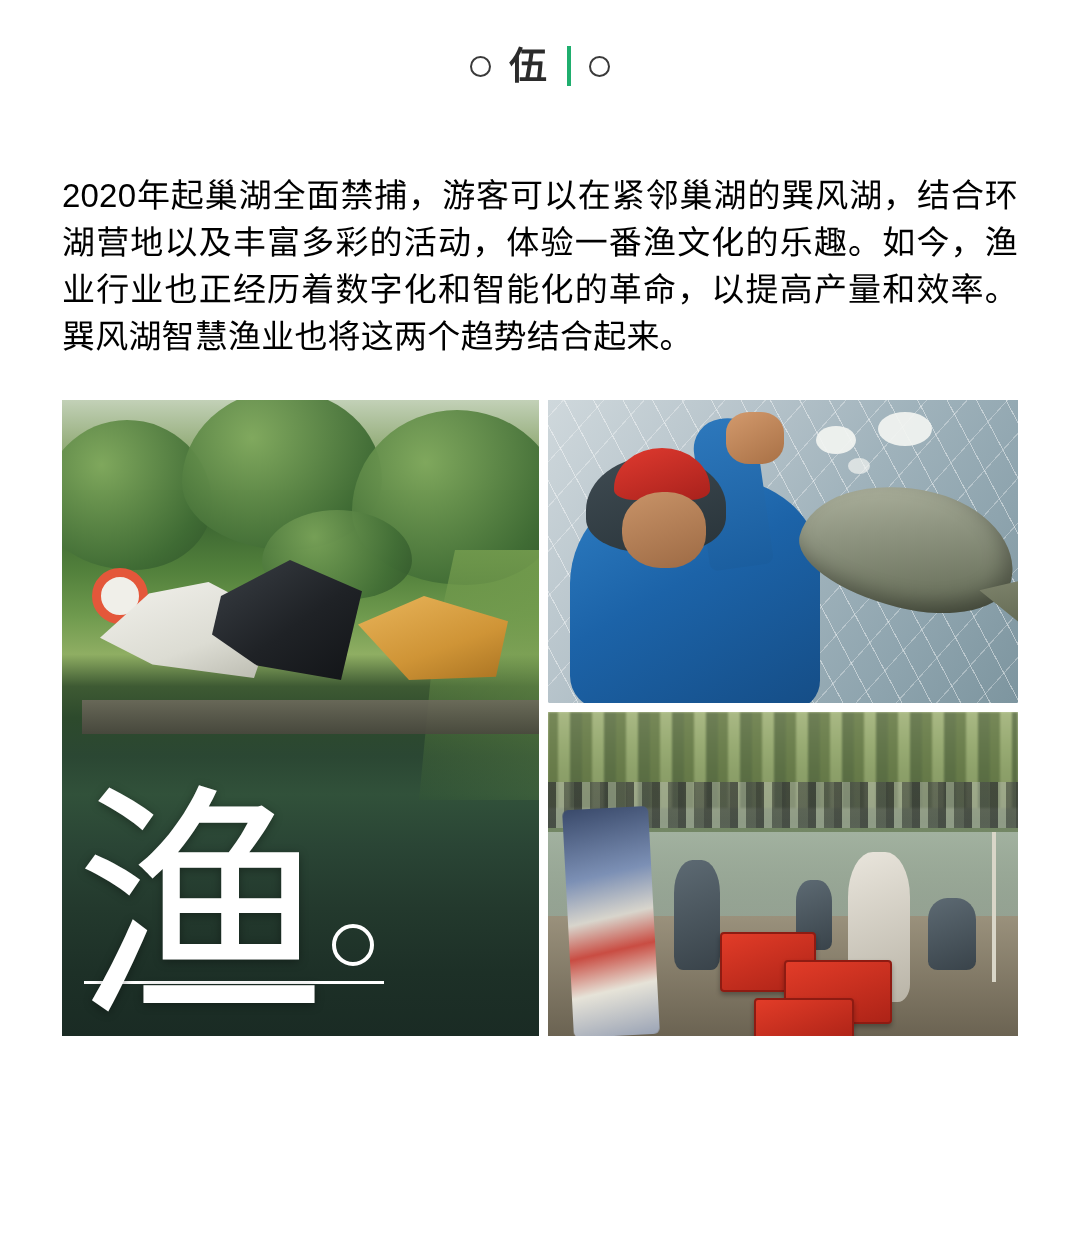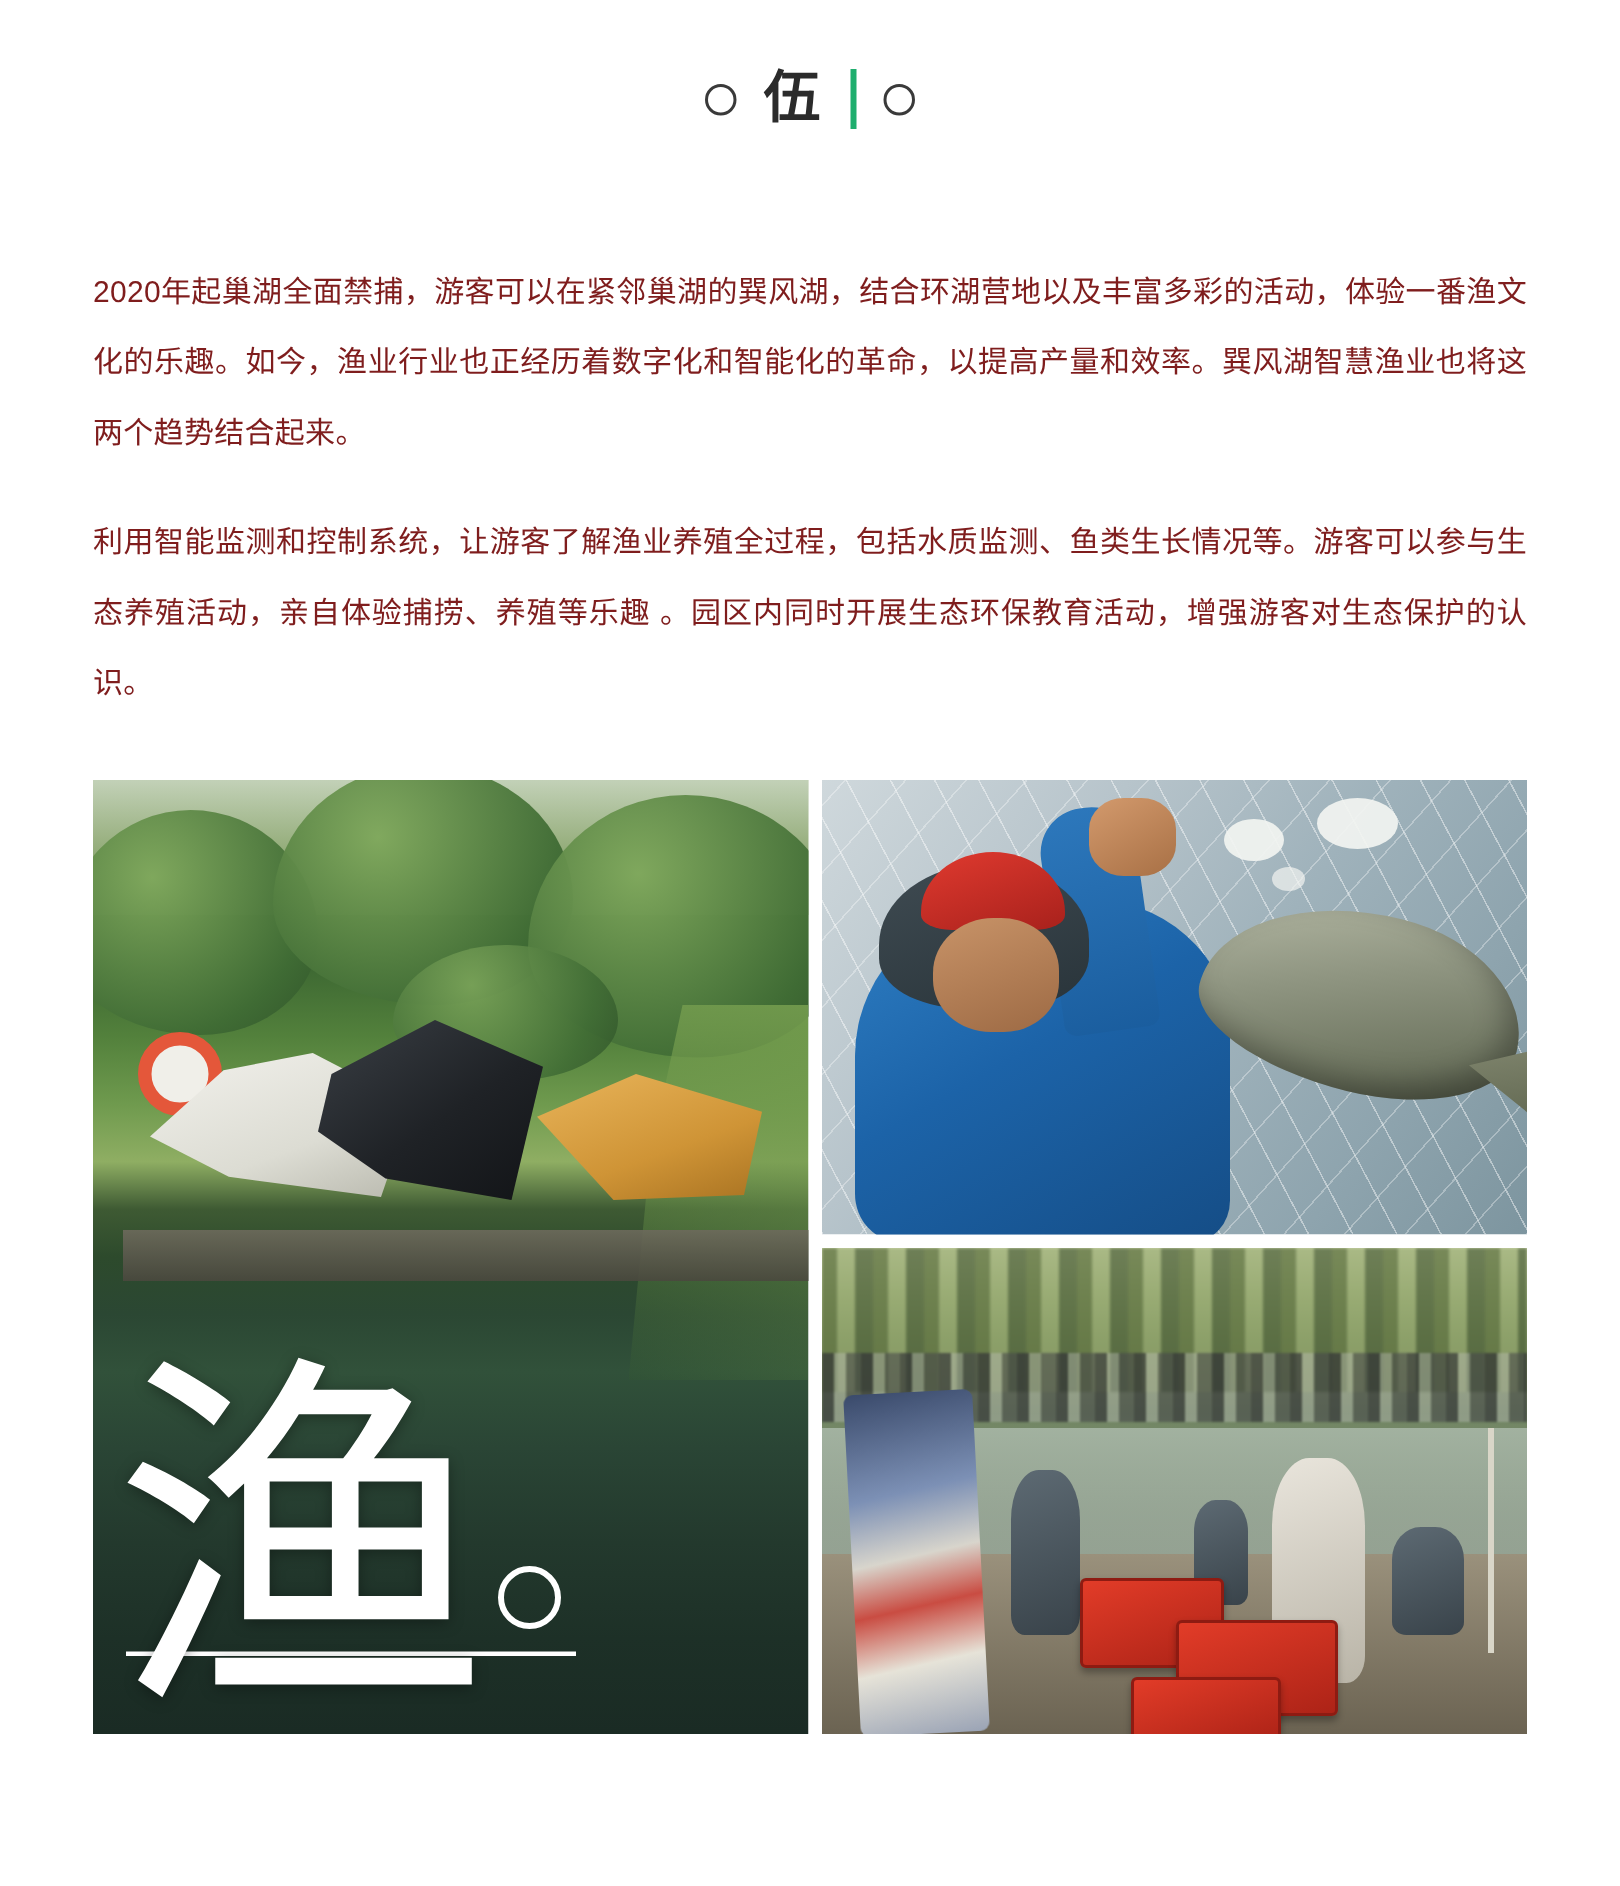--- a/index.html
+++ b/index.html
@@ -60,23 +60,23 @@
     line-height: 1;
     white-space: nowrap;
   }
 
   
   .content {
     padding: 0 62px;
     box-sizing: border-box;
   }
   .para {
-    font-size: 20px;
+    font-size: 33px;
     line-height: 47px;
-    color: #7f1d1d;
+    color: #000000;
     text-align: justify;
     letter-spacing: 0.2px;
     margin: 0;
   }
   .para + .para {
     margin-top: 26px;
   }
   .para-1 { margin-top: 76px; }
 
   
@@ -387,21 +387,20 @@
 
   <div class="header">
     <span class="deco-circle"></span>
     <span class="header-num">伍</span>
     <span class="header-bar"></span>
     <span class="deco-circle"></span>
   </div>
 
   <div class="content">
     <p class="para para-1">2020年起巢湖全面禁捕，游客可以在紧邻巢湖的巽风湖，结合环湖营地以及丰富多彩的活动，体验一番渔文化的乐趣。如今，渔业行业也正经历着数字化和智能化的革命，以提高产量和效率。巽风湖智慧渔业也将这两个趋势结合起来。</p>
-    <p class="para para-2">利用智能监测和控制系统，让游客了解渔业养殖全过程，包括水质监测、鱼类生长情况等。游客可以参与生态养殖活动，亲自体验捕捞、养殖等乐趣 。园区内同时开展生态环保教育活动，增强游客对生态保护的认识。</p>
   </div>
 
   <div class="gallery">
 
     <div class="gal-left">
       <div class="photo-lake">
         <div class="lake-sky"></div>
         <div class="tree-mass" style="left:-20px; top:20px; width:170px; height:150px;"></div>
         <div class="tree-mass" style="left:120px; top:-10px; width:200px; height:160px;"></div>
         <div class="tree-mass" style="left:290px; top:10px; width:210px; height:175px;"></div>

